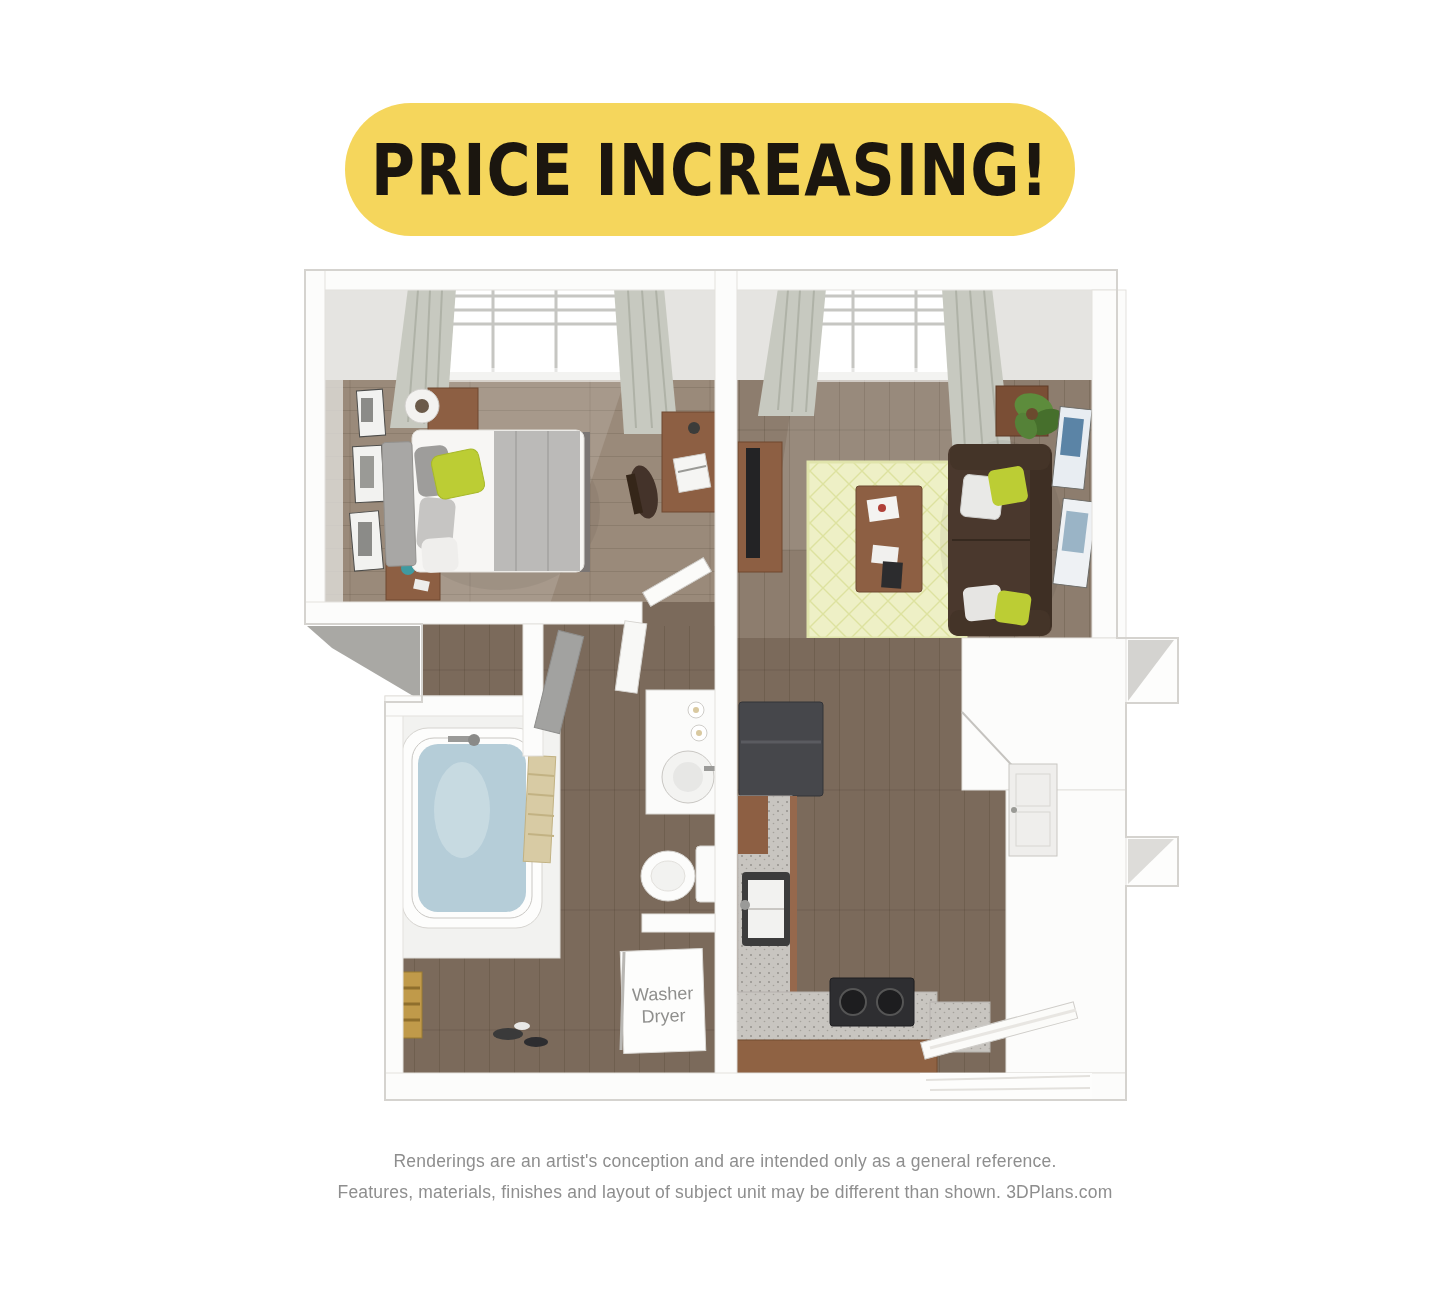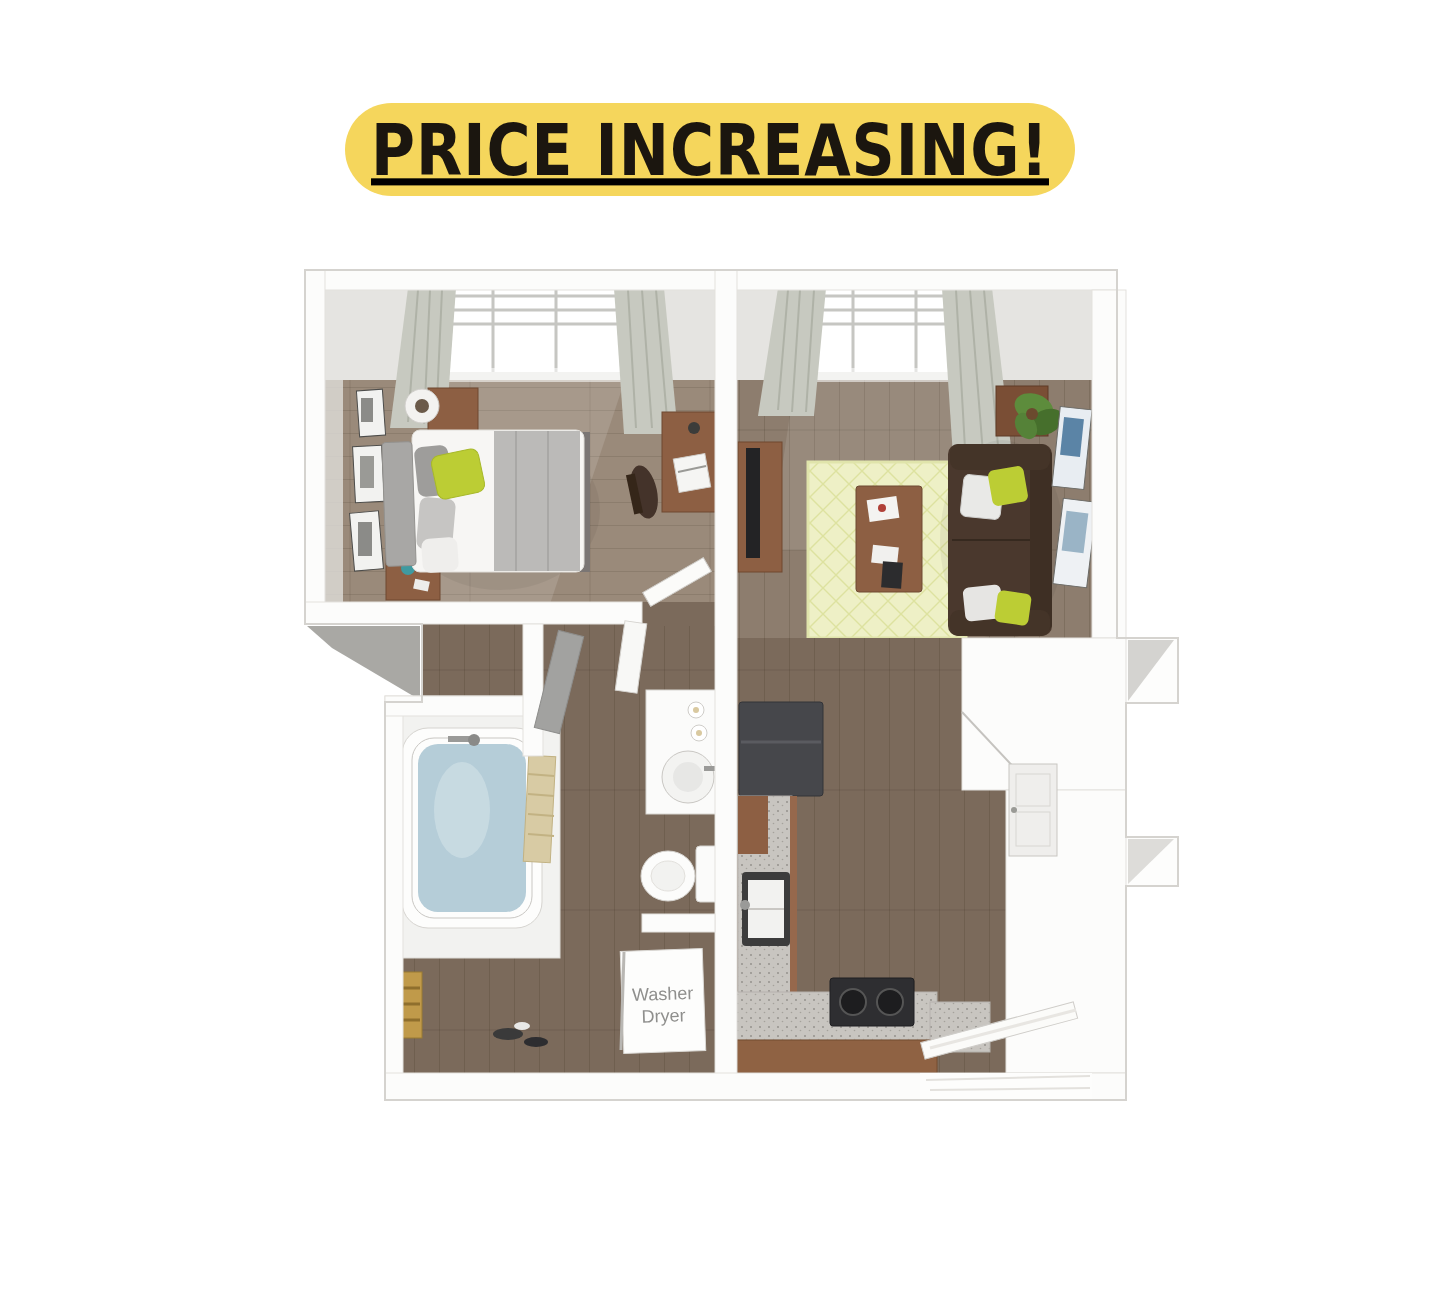--- a/index.html
+++ b/index.html
@@ -1,19 +1,19 @@
 <!DOCTYPE html>
 <html><head>
 <meta charset="utf-8">
 <style>
   html,body{margin:0;padding:0;background:#ffffff;}
   .page{position:relative;width:1450px;height:1293px;background:#ffffff;overflow:hidden;
         font-family:"Liberation Sans", sans-serif;}
-  .banner{position:absolute;left:345px;top:103px;width:730px;height:93px;border-radius:66px;
-          background:#F5D65C;display:flex;align-items:center;justify-content:center;text-decoration:underline;}
+  .banner{position:absolute;left:345px;top:103px;width:730px;height:133px;border-radius:66px;
+          background:#F5D65C;display:flex;align-items:center;justify-content:center;}
   .banner span{font-family:"DejaVu Sans", sans-serif;font-weight:800;font-size:60px;
                color:#1B160F;letter-spacing:1px;transform:scaleY(1.18);white-space:nowrap;}
   .floorplan{position:absolute;left:290px;top:250px;}
   .disclaimer{position:absolute;left:0;right:0;top:1146px;text-align:center;
               color:#8E8E8E;font-size:17.5px;line-height:31px;letter-spacing:.2px;}
 </style>
 </head>
 <body>
 
 <div class="page">
@@ -272,14 +272,18 @@
     <g>
       <rect x="630" y="823" width="172" height="27" fill="#fdfdfc"></rect>
       <path d="M636 830 L800 826 M640 840 L800 838" stroke="#e3e1dd" stroke-width="2"></path>
       <rect x="630" y="772" width="158" height="17" transform="rotate(-15 709 780)" fill="#fbfbf9" stroke="#cfcdc9"></rect>
       <path d="M640 798 L786 760" stroke="#e8e6e2" stroke-width="3"></path>
     </g>
 
     <path d="M15,20 H827 V388 H888 V453 H836 V587 H888 V636 H836 V850 H95 V452 H132 V374 H15 Z" fill="none" stroke="#d5d3cf" stroke-width="2"></path>
   </svg>
 
+  <div class="disclaimer">
+    <div>Renderings are an artist's conception and are intended only as a general reference.</div>
+    <div>Features, materials, finishes and layout of subject unit may be different than shown. 3DPlans.com</div>
+  </div>
 
 </div>
 
 </body></html>

